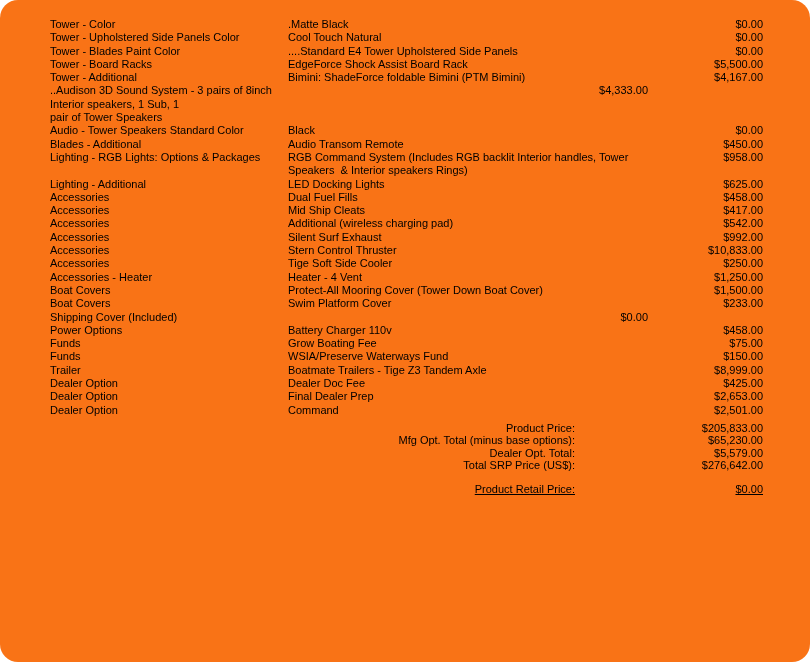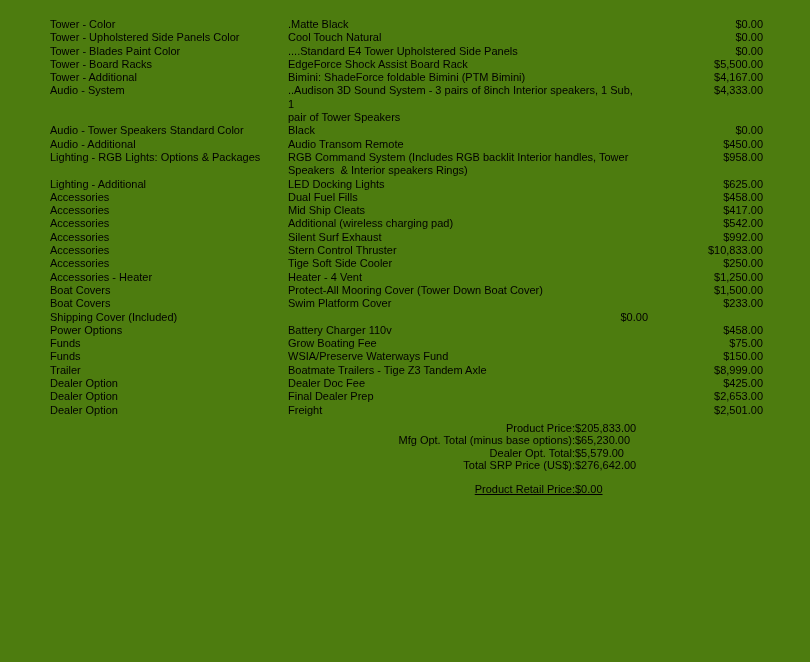--- a/index.html
+++ b/index.html
@@ -11,21 +11,22 @@
     overflow: hidden;
     font-family: "Liberation Sans", "DejaVu Sans", sans-serif;
     font-size: 11px;
     color: #000000;
     -webkit-font-smoothing: antialiased;
   }
   .page {
     position: relative;
     width: 810px;
     height: 662px;
-    background: #4d7c0f;
+    background: #f97316;
+    border-radius: 18px;
   }
   .content {
     position: absolute;
     left: 50px;
     top: 18px;
     width: 713px; 
   }
   
   .row {
     display: grid;
@@ -40,21 +41,21 @@
   
   .totals {
     margin-top: 5px;
   }
   .trow {
     display: grid;
     grid-template-columns: 525px 1fr;
     line-height: 12.3px;
   }
   .tlabel { text-align: right; }
-  .tvalue { text-align: left; }
+  .tvalue { text-align: right; }
   .retail { margin-top: 12px; text-decoration: underline; }
 </style>
 </head>
 <body>
 
 <div class="page">
   <div class="content">
 
     <div class="items" id="items">
   <div class="row">
@@ -81,34 +82,33 @@
     <div class="cell price">$5,500.00</div>
   </div>
 
   <div class="row">
     <div class="cell cat">Tower - Additional</div>
     <div class="cell desc">Bimini: ShadeForce foldable Bimini (PTM Bimini)</div>
     <div class="cell price">$4,167.00</div>
   </div>
 
   <div class="row">
-    <div class="cell cat">Audio - System</div>
     <div class="cell desc">..Audison 3D Sound System - 3 pairs of 8inch Interior speakers, 1 Sub, 1
 pair of Tower Speakers</div>
     <div class="cell price">$4,333.00</div>
   </div>
 
   <div class="row">
     <div class="cell cat">Audio - Tower Speakers Standard Color</div>
     <div class="cell desc">Black</div>
     <div class="cell price">$0.00</div>
   </div>
 
   <div class="row">
-    <div class="cell cat">Audio - Additional</div>
+    <div class="cell cat">Blades - Additional</div>
     <div class="cell desc">Audio Transom Remote</div>
     <div class="cell price">$450.00</div>
   </div>
 
   <div class="row">
     <div class="cell cat">Lighting - RGB Lights: Options &amp; Packages</div>
     <div class="cell desc">RGB Command System (Includes RGB backlit Interior handles, Tower
 Speakers  &amp; Interior speakers Rings)</div>
     <div class="cell price">$958.00</div>
   </div>
@@ -210,21 +210,21 @@
   </div>
 
   <div class="row">
     <div class="cell cat">Dealer Option</div>
     <div class="cell desc">Final Dealer Prep</div>
     <div class="cell price">$2,653.00</div>
   </div>
 
   <div class="row">
     <div class="cell cat">Dealer Option</div>
-    <div class="cell desc">Freight</div>
+    <div class="cell desc">Command</div>
     <div class="cell price">$2,501.00</div>
   </div>
 </div>
 
     <div class="totals" id="totals">
   <div class="trow">
     <div class="tlabel">Product Price:</div>
     <div class="tvalue">$205,833.00</div>
   </div>
 

